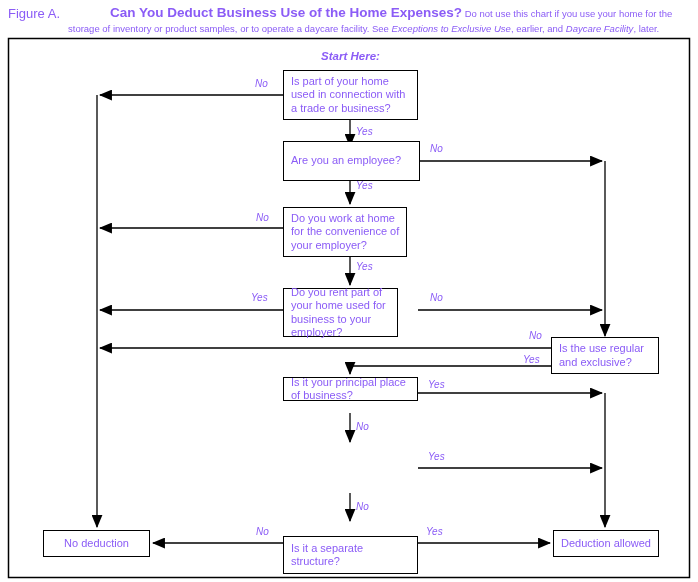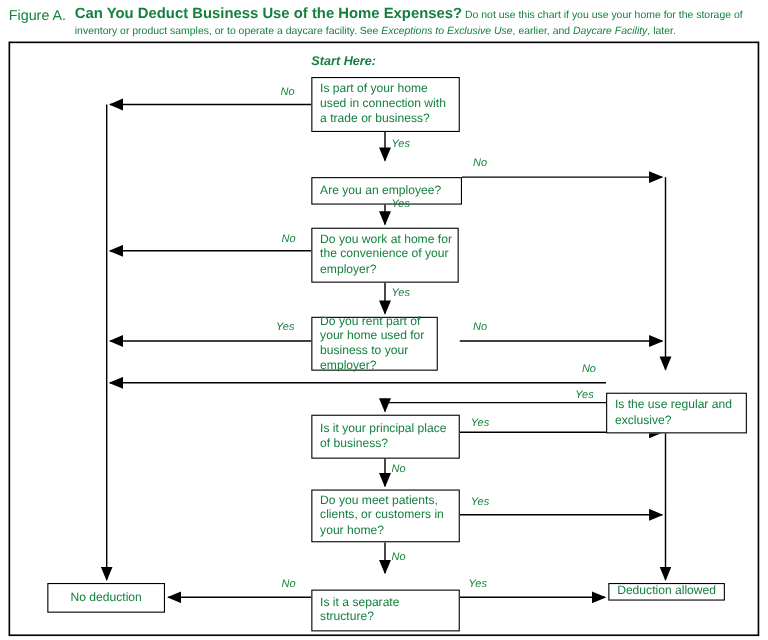--- a/index.html
+++ b/index.html
@@ -1,36 +1,36 @@
 <!DOCTYPE html>
 <html><head>
 <meta charset="utf-8">
 <style>
   html,body{margin:0;padding:0;background:#ffffff;}
   #page{position:relative;width:698px;height:582px;background:#ffffff;
-        font-family:"Liberation Sans","DejaVu Sans",sans-serif;color:#15803d;overflow:hidden;}
+        font-family:"Liberation Sans","DejaVu Sans",sans-serif;color:#8b5cf6;overflow:hidden;}
 
   
   .figure-label{position:absolute;left:8px;top:6px;font-size:13px;}
   .header-text{position:absolute;left:68px;top:5px;width:624px;margin:0;line-height:13px;}
-  .figure-title{font-weight:bold;font-size:13.5px;}
+  .figure-title{font-weight:bold;font-size:13.5px;margin-left:42px;}
   .note{font-size:9.5px;}
   .note.italic{font-style:italic;margin-top:11px;}
 
   
   #canvas{position:absolute;left:0;top:0;width:698px;height:582px;}
   svg{position:absolute;left:0;top:0;}
 
   .node{position:absolute;border:1.3px solid #000;background:#fff;
         display:flex;align-items:center;box-sizing:border-box;
         font-size:11px;line-height:13.5px;padding:2px 4px 2px 7px;}
   .node.terminal{justify-content:center;text-align:left;padding:2px;}
 
   .edge-label{position:absolute;font-size:10px;font-style:italic;white-space:nowrap;}
-  .start-label{position:absolute;left:283px;top:50px;width:135px;
+  .start-label{position:absolute;left:283px;top:50px;width:135px;text-align:center;
                font-size:11.5px;font-style:italic;font-weight:bold;}
 </style>
 </head>
 <body>
 
 <div id="page">
 
   <div class="figure-label">Figure A.</div>
   <p class="header-text"><span class="figure-title">Can You Deduct Business Use of the Home Expenses?</span><span class="note"> Do not use this chart if you use your home for the storage of inventory or product samples, or to operate a daycare facility. See </span><span class="note italic">Exceptions to Exclusive Use</span><span class="note">, earlier, and </span><span class="note italic">Daycare Facility</span><span class="note">, later.</span></p>
 
@@ -65,46 +65,43 @@
         <line x1="283" y1="543" x2="153" y2="543" marker-end="url(#arr)"></line>
         <line x1="418" y1="543" x2="550" y2="543" marker-end="url(#arr)"></line>
       </g>
     </svg>
 
     <div class="start-label">Start Here:</div>
 
     <div class="node" style="left:283px;top:70px;width:135px;height:50px">
         <span>Is part of your home used in connection with a trade or business?</span>
       </div>
-    <div class="node" style="left:283px;top:161px;width:137px;height:25px">
+    <div class="node" style="left:283px;top:141px;width:137px;height:40px">
         <span>Are you an employee?</span>
       </div>
-    <div class="node" style="left:283px;top:207px;width:134px;height:50px">
+    <div class="node" style="left:283px;top:207px;width:124px;height:50px">
         <span>Do you work at home for the convenience of your employer?</span>
       </div>
     <div class="node" style="left:283px;top:288px;width:115px;height:49px">
         <span>Do you rent part of your home used for business to your employer?</span>
       </div>
-    <div class="node" style="left:551px;top:357px;width:128px;height:37px">
+    <div class="node" style="left:551px;top:337px;width:108px;height:37px">
         <span>Is the use regular and exclusive?</span>
       </div>
-    <div class="node" style="left:283px;top:377px;width:135px;height:40px">
+    <div class="node" style="left:283px;top:377px;width:135px;height:24px">
         <span>Is it your principal place of business?</span>
-      </div>
-    <div class="node" style="left:283px;top:445px;width:135px;height:48px">
-        <span>Do you meet patients, clients, or customers in your home?</span>
       </div>
     <div class="node" style="left:283px;top:536px;width:135px;height:38px">
         <span>Is it a separate structure?</span>
       </div>
 
     <div class="node terminal" style="left:43px;top:530px;width:107px;height:27px">
         <span>No deduction</span>
       </div>
-    <div class="node terminal" style="left:553px;top:530px;width:106px;height:16px">
+    <div class="node terminal" style="left:553px;top:530px;width:106px;height:27px">
         <span>Deduction allowed</span>
       </div>
 
     <div class="edge-label" style="left:255px;top:78px">No</div>
     <div class="edge-label" style="left:356px;top:126px">Yes</div>
     <div class="edge-label" style="left:430px;top:143px">No</div>
     <div class="edge-label" style="left:356px;top:180px">Yes</div>
     <div class="edge-label" style="left:256px;top:212px">No</div>
     <div class="edge-label" style="left:356px;top:261px">Yes</div>
     <div class="edge-label" style="left:251px;top:292px">Yes</div>

